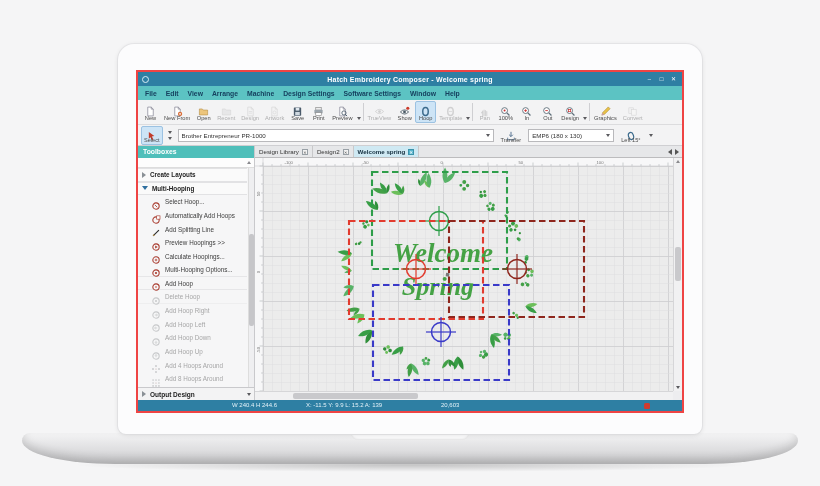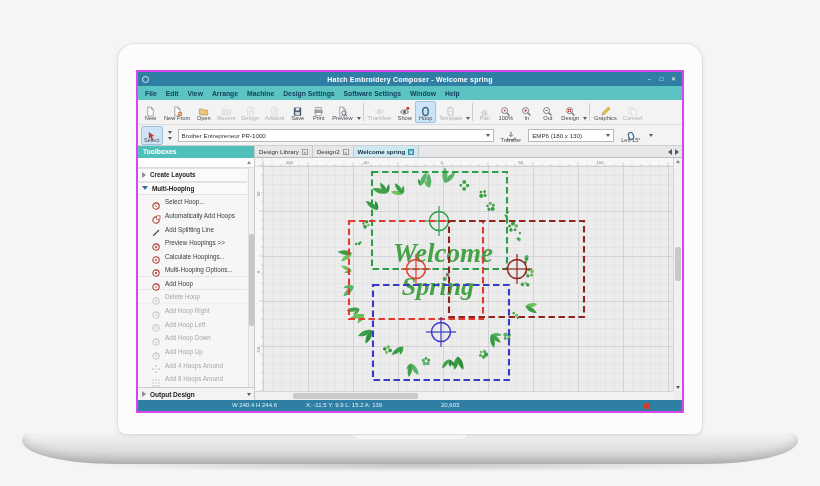--- a/index.html
+++ b/index.html
@@ -2,21 +2,21 @@
 <html><head>
 <meta charset="utf-8">
 <style>
 *{margin:0;padding:0;box-sizing:border-box}
 body{font-family:"Liberation Sans",sans-serif}
 .stage{position:relative;width:820px;height:486px;background:#f5f5f6;overflow:hidden}
 .base-shadow{position:absolute;left:70px;top:458px;width:680px;height:14px;background:radial-gradient(ellipse at center,rgba(0,0,0,.20),rgba(0,0,0,0) 70%)}
 .laptop-base{position:absolute;left:22px;top:433px;width:776px;height:31px;background:linear-gradient(#f4f4f5,#dadadc 65%,#c7c7c9);border-radius:10px 10px 120px 120px/10px 10px 30px 30px;box-shadow:inset 0 -5px 8px rgba(0,0,0,.14)}
 .notch{position:absolute;left:50%;transform:translateX(-50%);top:0;width:118px;height:7px;background:#fbfbfc;border-radius:0 0 7px 7px;box-shadow:inset 0 -1px 2px rgba(0,0,0,.10)}
 .laptop-screen{position:absolute;left:118px;top:44px;width:584px;height:390px;background:#fcfcfd;border-radius:16px 16px 8px 8px;box-shadow:0 1px 5px rgba(0,0,0,.10),0 0 0 1px #ebebed}
-.app{position:absolute;left:18px;top:26px;width:548px;height:343px;border:2px solid #d946ef;background:#f3f3f4;display:flex;flex-direction:column}
+.app{position:absolute;left:18px;top:26px;width:548px;height:343px;border:2px solid #ef4444;background:#f3f3f4;display:flex;flex-direction:column}
 .titlebar{height:14px;background:#2e7fa3;display:flex;align-items:center;position:relative;flex:0 0 auto}
 .app-icon{width:7px;height:7px;border:1.5px solid #d8edf5;border-radius:50%;margin-left:4px;z-index:1}
 .title{position:absolute;left:0;right:0;text-align:center;color:#fff;font-size:7px;font-weight:bold;letter-spacing:.2px}
 .win-controls{margin-left:auto;display:flex;gap:1px;padding-right:3px;z-index:1}
 .wc{width:11px;height:10px;color:#fff;font-size:6px;line-height:10px;text-align:center}
 .menubar{height:14px;background:#5cc3c3;display:flex;align-items:center;gap:9px;padding-left:7px;flex:0 0 auto}
 .menu-item{font-size:6.8px;font-weight:bold;color:#16415f;white-space:nowrap}
 .toolbar1{height:25px;background:#f3f3f4;border-bottom:1px solid #dcdcde;display:flex;align-items:center;padding:0 2px;flex:0 0 auto}
 .tgroup{display:flex;align-items:center;height:100%}
 .tsep{width:1px;height:18px;background:#cfcfd2;margin:0 1px}

